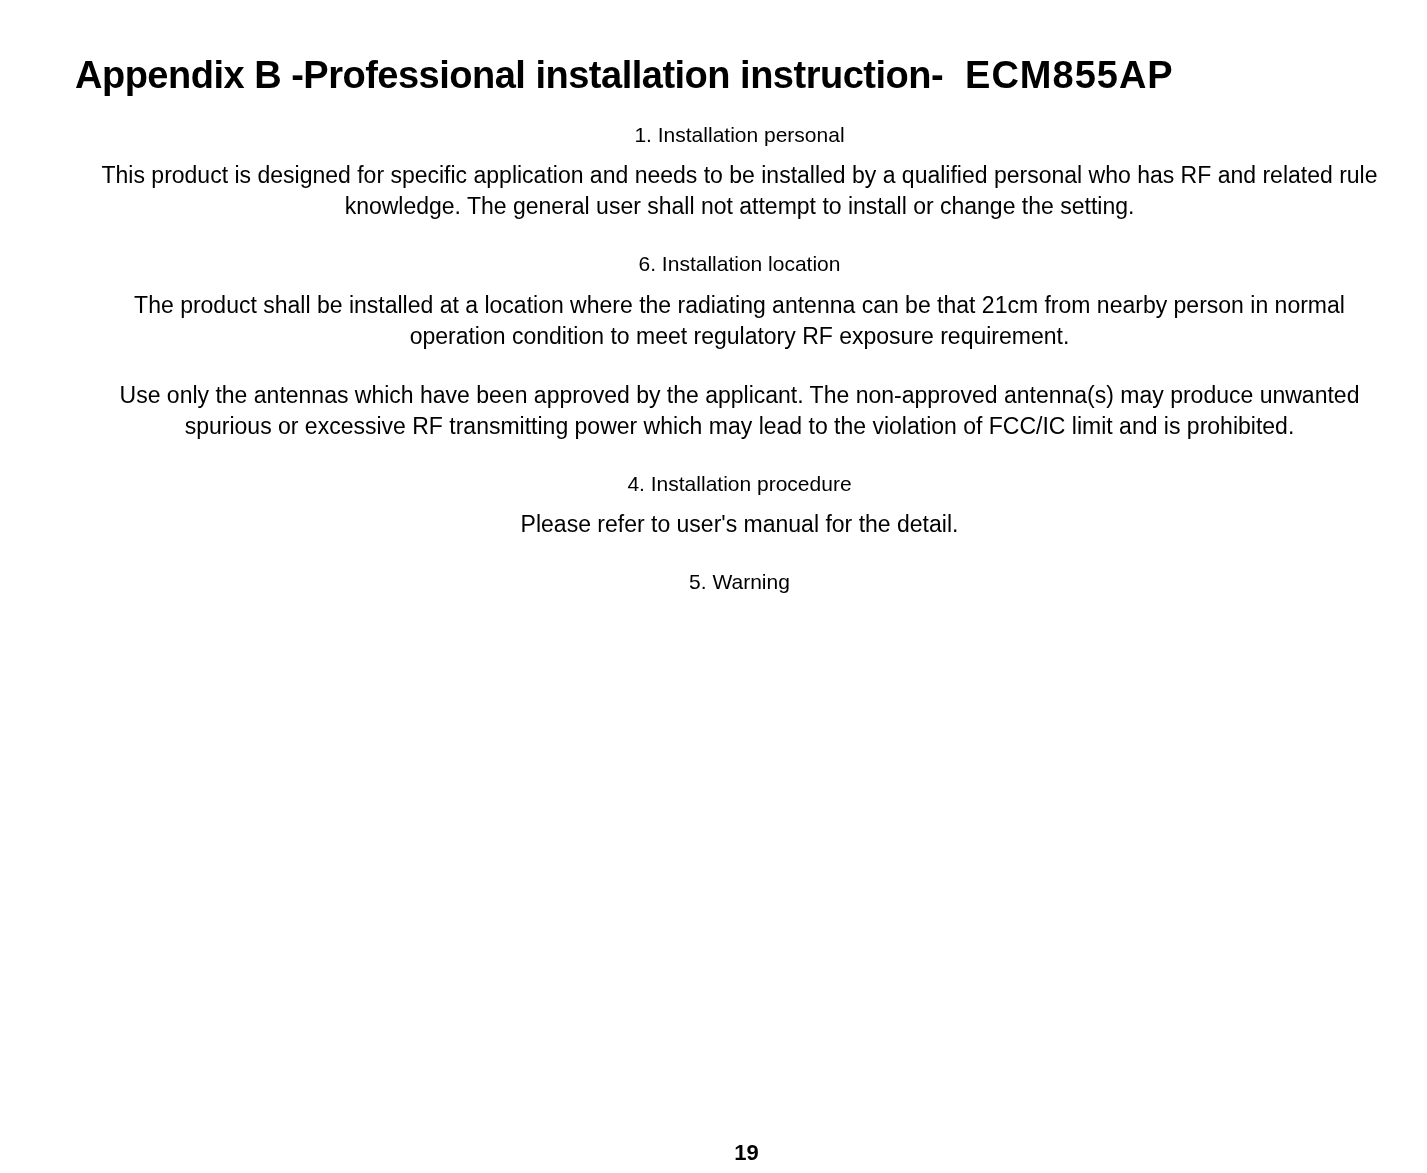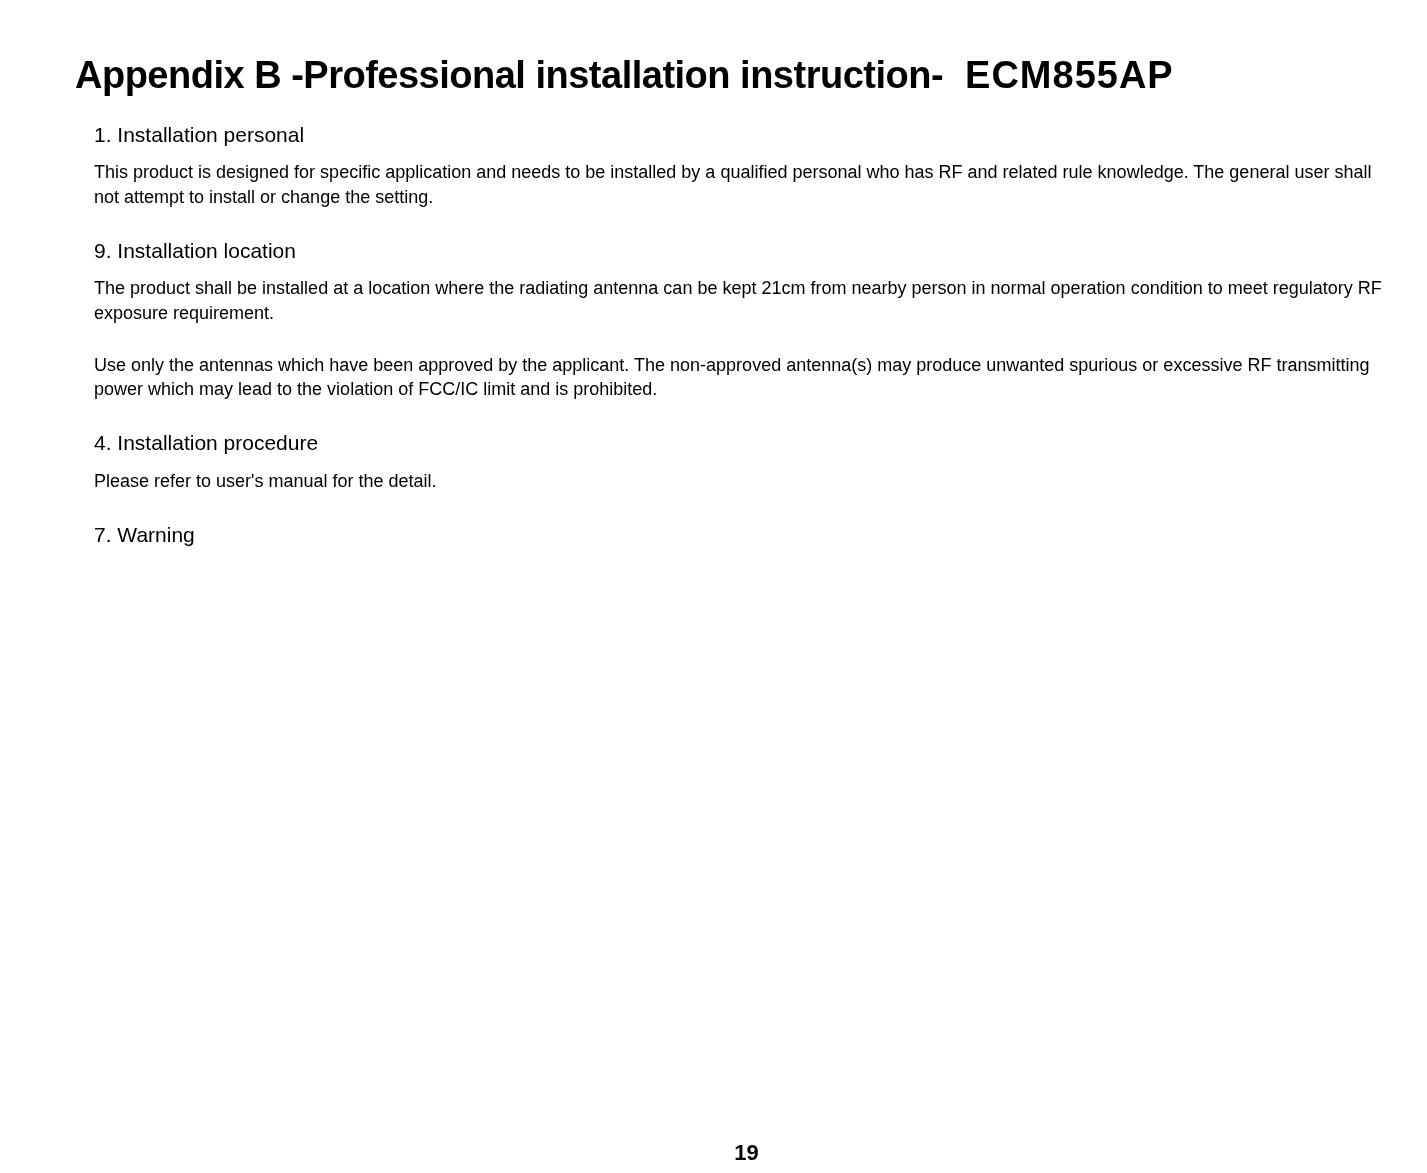--- a/index.html
+++ b/index.html
@@ -31,30 +31,31 @@
     }
     .title-model {
       font-family: Arial, Helvetica, sans-serif;
       font-weight: bold;
       letter-spacing: 1px;
     }
     .content {
       padding-left: 8px;
       font-size: 21px;
       line-height: 1.35;
+      text-align: center;
     }
     .section {
       margin-bottom: 28px;
     }
     .section-heading {
       font-size: 21px;
       font-weight: normal;
     }
     .section-body {
-      font-size: 18px;
+      font-size: 23px;
       font-weight: normal;
     }
     .page-number {
       position: absolute;
       bottom: 18px;
       left: 50%;
       transform: translateX(-50%);
       font-size: 22px;
       font-weight: bold;
     }
@@ -67,32 +68,32 @@
     <span class="title-main">Appendix B -Professional installation instruction-</span><span class="title-model">ECM855AP</span>
   </h1>
 
   <div class="content">
     <div class="section">
       <div class="section-heading">1. Installation personal</div>
       <div class="section-body">This product is designed for specific application and needs to be installed by a qualified personal who has RF and related rule knowledge. The general user shall not attempt to install or change the setting.</div>
     </div>
 
     <div class="section">
-      <div class="section-heading">9. Installation location</div>
-      <div class="section-body">The product shall be installed at a location where the radiating antenna can be kept 21cm from nearby person in normal operation condition to meet regulatory RF exposure requirement.</div>
+      <div class="section-heading">6. Installation location</div>
+      <div class="section-body">The product shall be installed at a location where the radiating antenna can be that 21cm from nearby person in normal operation condition to meet regulatory RF exposure requirement.</div>
     </div>
 
     <div class="section">
       <div class="section-body">Use only the antennas which have been approved by the applicant. The non-approved antenna(s) may produce unwanted spurious or excessive RF transmitting power which may lead to the violation of FCC/IC limit and is prohibited.</div>
     </div>
 
     <div class="section">
       <div class="section-heading">4. Installation procedure</div>
       <div class="section-body">Please refer to user's manual for the detail.</div>
     </div>
 
     <div class="section">
-      <div class="section-heading">7. Warning</div>
+      <div class="section-heading">5. Warning</div>
     </div>
   </div>
 </div>
 
 <div class="page-number">19</div>
 
 </body></html>

